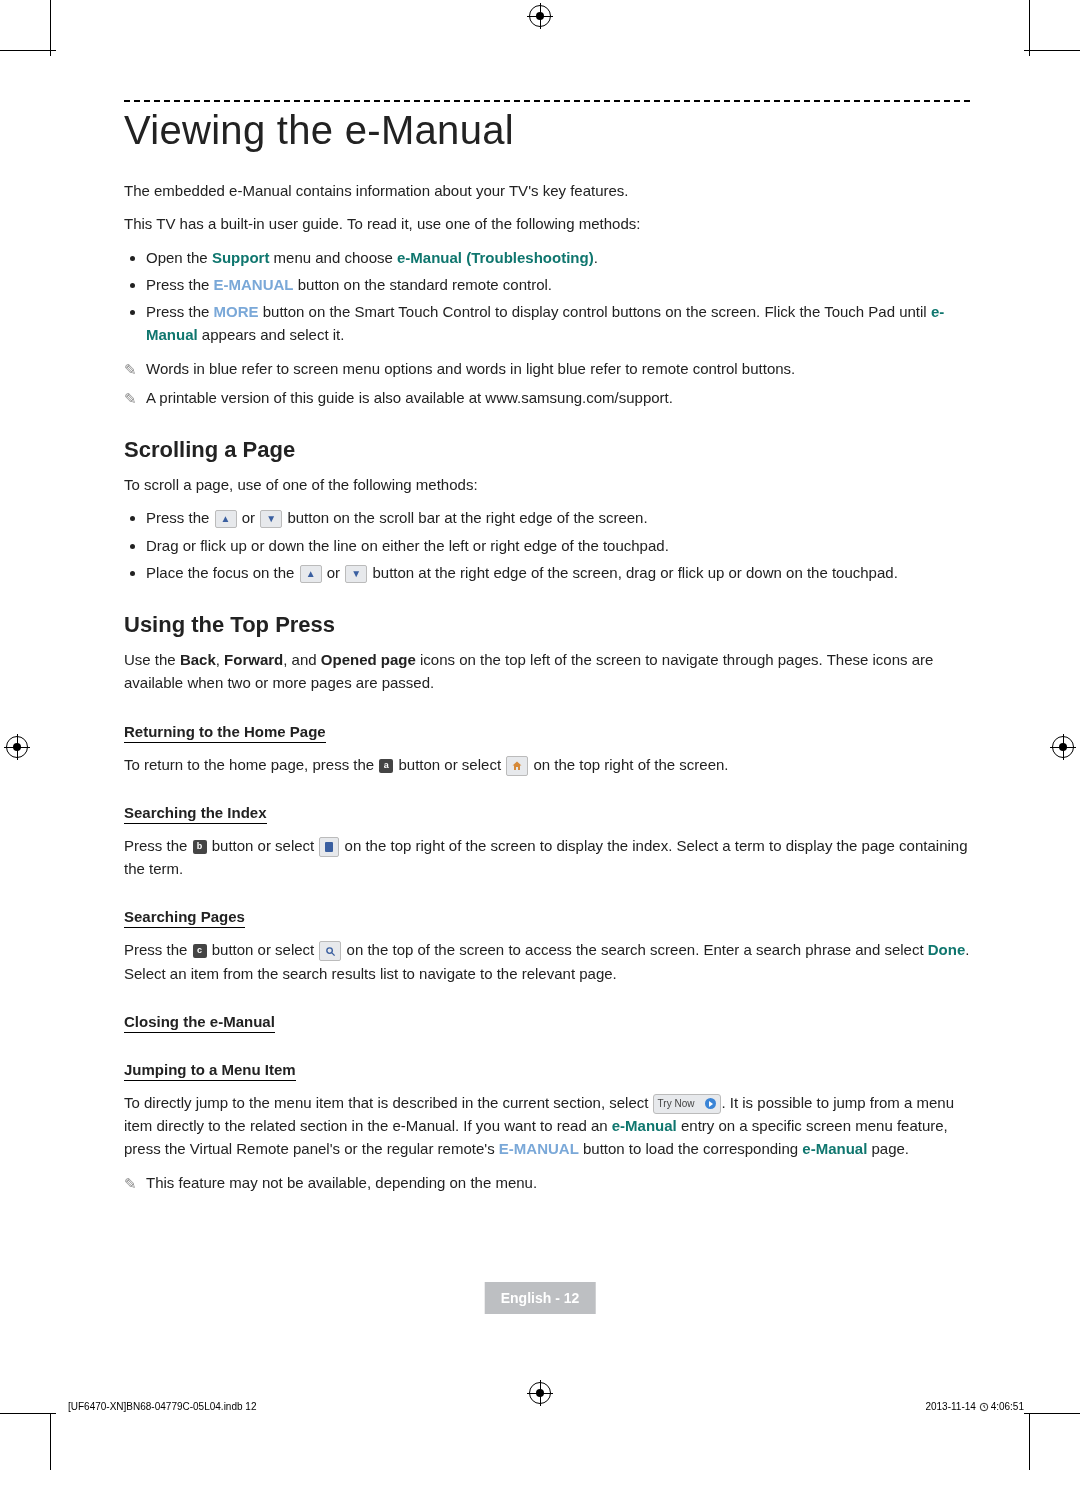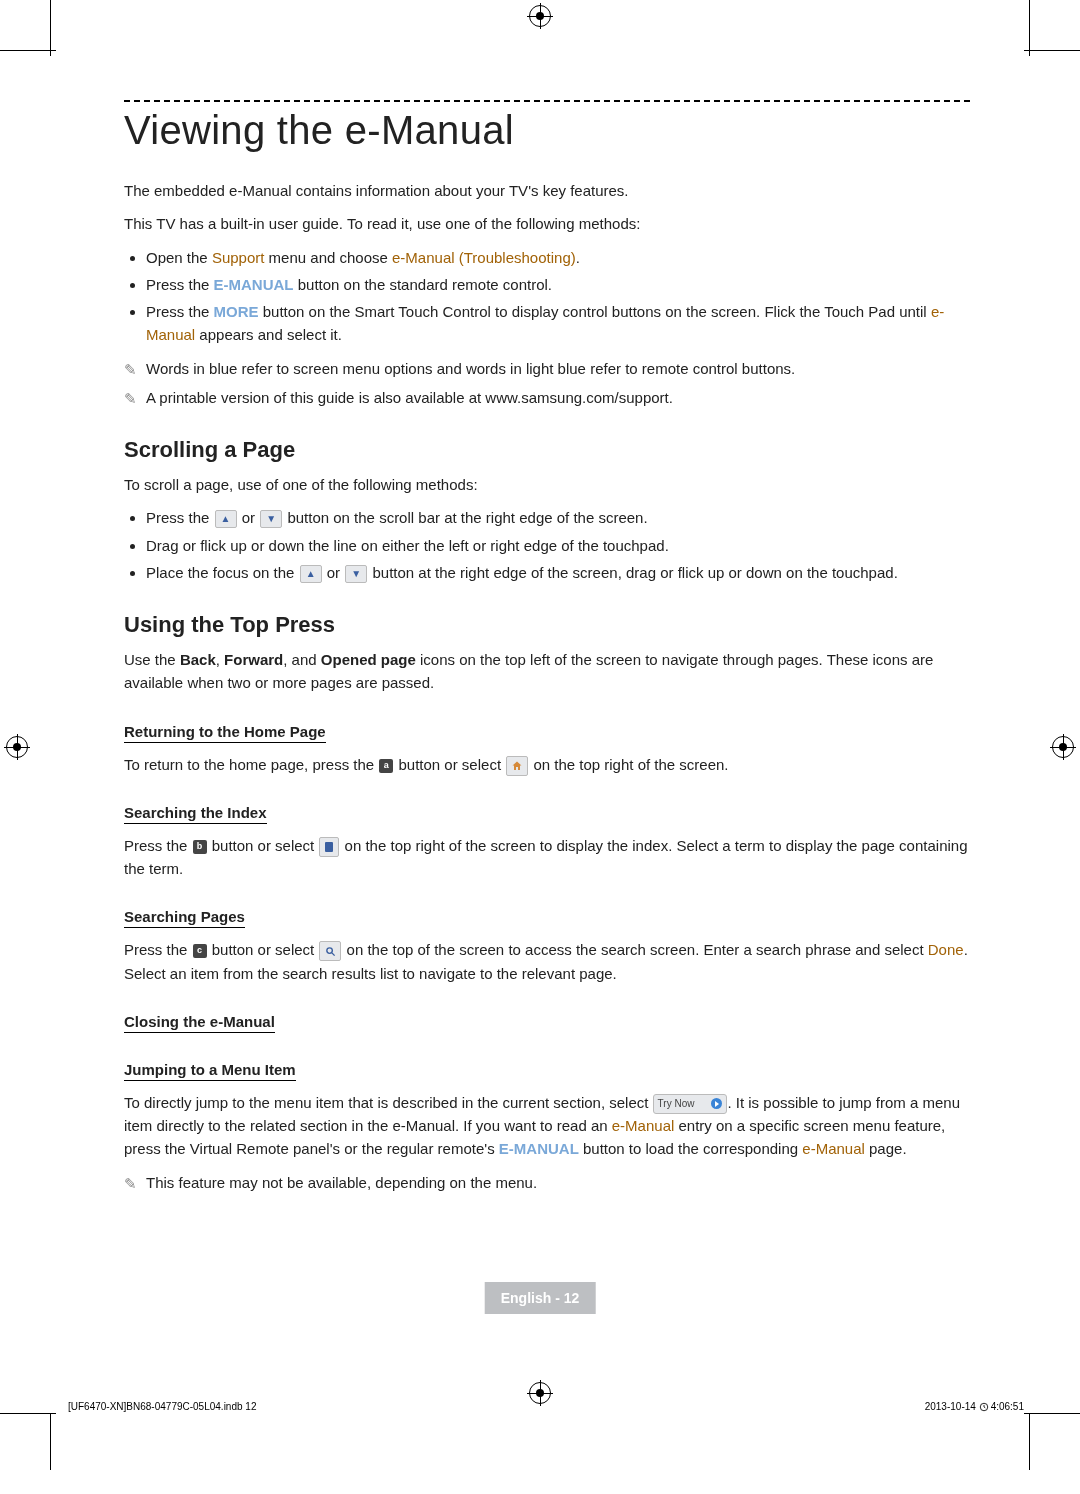--- a/index.html
+++ b/index.html
@@ -79,21 +79,21 @@
     display:inline-block;
     margin:18px 0 10px 0;
     padding-bottom:2px;
   }
   .para{
     font-size:15px;
     line-height:1.55;
     margin:0 0 10px 0;
   }
   .b{font-weight:700;margin-top:8px;}
-  .blue{color:#a16207;font-weight:400;}
+  .blue{color:#0f766e;font-weight:700;}
   .lblue{color:#7aa8d8;font-weight:700;}
   .icon-box{
     display:inline-flex;
     align-items:center;justify-content:center;
     width:20px;height:16px;
     border:1px solid #bbb;border-radius:2px;
     background:#e7e9ec;
     vertical-align:middle;
     margin:0 1px;
     font-size:10px;line-height:1;
@@ -127,21 +127,21 @@
     display:inline-flex;align-items:center;justify-content:center;
     width:18px;height:18px;border:1px solid #bbb;border-radius:2px;
     background:#e7e9ec;vertical-align:middle;margin:0 1px;
   }
   .icon-index .inner{width:8px;height:10px;background:#3a5fa0;border-radius:1px;}
   .trynow{
     display:inline-flex;align-items:center;
     border:1px solid #bbb;border-radius:3px;
     background:#e7e9ec;
     padding:1px 4px;font-size:10px;
-    vertical-align:middle;gap:17px;
+    vertical-align:middle;gap:11px;
     color:#444;
   }
   .trynow .play{
     width:11px;height:11px;border-radius:50%;
     background:#3a84d6;display:inline-block;position:relative;
   }
   .trynow .play::after{
     content:"";position:absolute;left:4px;top:3px;
     border-left:4px solid #fff;border-top:3px solid transparent;border-bottom:3px solid transparent;
   }
@@ -303,18 +303,18 @@
       </span><span>. It is possible to jump from a menu item directly to the related section in the e-Manual. If you want to read an </span><span class="blue">e-Manual</span><span> entry on a specific screen menu feature, press the Virtual Remote panel's or the regular remote's </span><span class="lblue">E-MANUAL</span><span> button to load the corresponding </span><span class="blue">e-Manual</span><span> page.</span>
   </p>
   <p class="note-line"><span class="note-icon">✎</span><span>This feature may not be available, depending on the menu.</span></p>
 </div>
 
 <div class="page-footer-box">English - 12</div>
 
 <div class="print-footer">
   <span>[UF6470-XN]BN68-04779C-05L04.indb   12</span>
   <span class="time">
-    <span>2013-10-14   </span><svg viewBox="0 0 24 24">
+    <span>2013-11-14   </span><svg viewBox="0 0 24 24">
         <circle cx="12" cy="12" r="9" fill="none" stroke="#000" stroke-width="2"></circle>
         <path d="M12 7v5l3 2" fill="none" stroke="#000" stroke-width="2"></path>
       </svg><span>4:06:51</span>
   </span>
 </div>
 
 </body></html>

